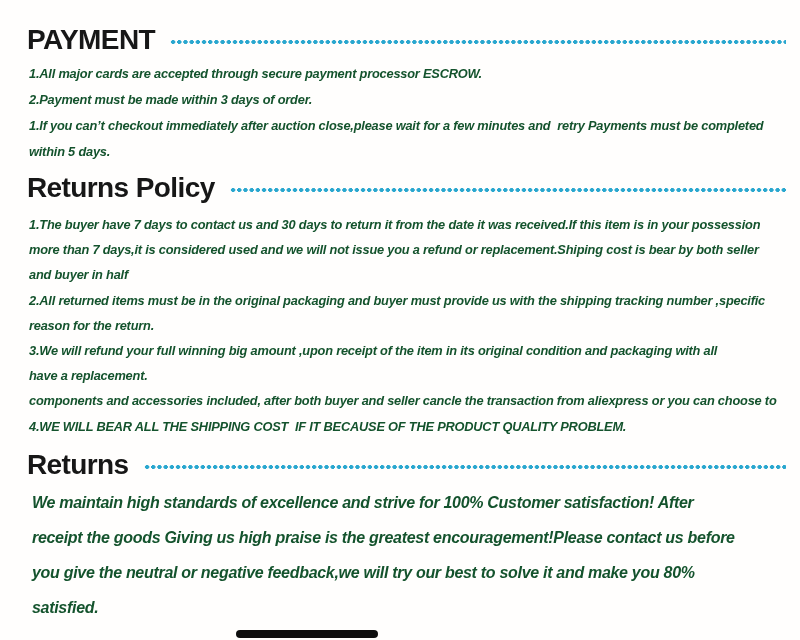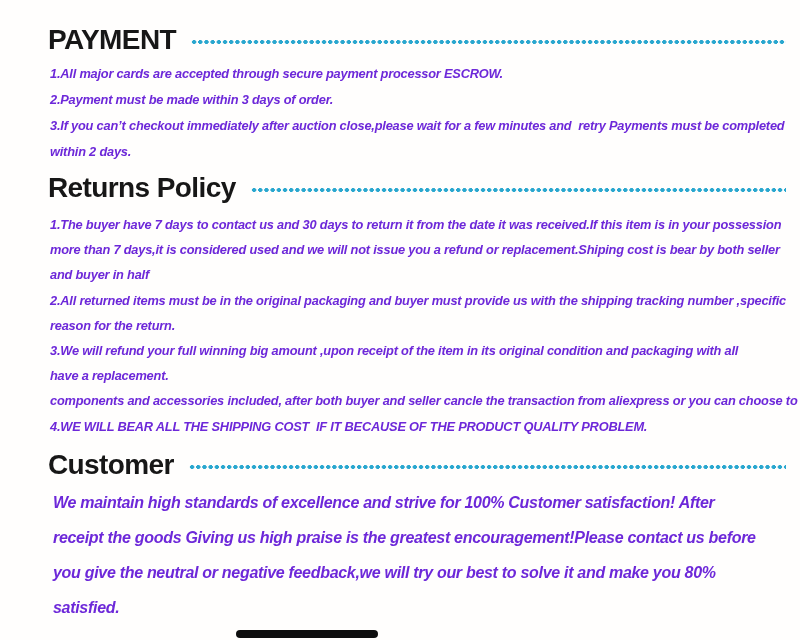--- a/index.html
+++ b/index.html
@@ -8,21 +8,20 @@
     background:#ffffff;
     font-family:"Liberation Sans",sans-serif;
     overflow:hidden;
   }
   .page{
     position:relative;
     width:800px;height:640px;
     background:#fffefd;
     box-sizing:border-box;
     overflow:hidden;
-    padding-left:21px;
   }
   .section-header{
     display:flex;
     align-items:center;
     height:36px;
     margin:0 14px 0 27px;
   }
   .section-title{
     margin:0;
     font-size:28px;
@@ -38,21 +37,21 @@
     margin-left:15px;
     transform:translateY(2px);
     background-image:radial-gradient(circle, var(--accent,#2AA7CF) 1.9px, transparent 2.1px);
     background-size:6.2px 6px;
     background-repeat:repeat-x;
     background-position:0 50%;
   }
   .body{
     font-style:italic;
     font-weight:700;
-    color:#6d28d9;
+    color:#14532d;
   }
   .body-sm{
     font-size:12.8px;
     line-height:26px;
     letter-spacing:-0.2px;
     margin-left:29px;
   }
   .body-sm.tight{line-height:25.2px;}
   .body-lg{
     font-size:16px;
@@ -82,42 +81,42 @@
 
 <div class="page">
 
   <div class="section-header" id="payment-header">
     <h2 class="section-title">PAYMENT</h2>
     <div class="dots"></div>
   </div>
   <div class="body body-sm" id="payment-body">
     <div class="line">1.All major cards are accepted through secure payment processor ESCROW.</div>
     <div class="line">2.Payment must be made within 3 days of order.</div>
-    <div class="line">3.If you can’t checkout immediately after auction close,please wait for a few minutes and  retry Payments must be completed</div>
-    <div class="line">within 2 days.</div>
+    <div class="line">1.If you can’t checkout immediately after auction close,please wait for a few minutes and  retry Payments must be completed</div>
+    <div class="line">within 5 days.</div>
   </div>
 
   <div class="section-header" id="returns-header">
     <h2 class="section-title">Returns Policy</h2>
     <div class="dots"></div>
   </div>
   <div class="body body-sm tight" id="returns-body">
     <div class="line">1.The buyer have 7 days to contact us and 30 days to return it from the date it was received.If this item is in your possession</div>
     <div class="line">more than 7 days,it is considered used and we will not issue you a refund or replacement.Shiping cost is bear by both seller</div>
     <div class="line">and buyer in half</div>
     <div class="line">2.All returned items must be in the original packaging and buyer must provide us with the shipping tracking number ,specific</div>
     <div class="line">reason for the return.</div>
     <div class="line">3.We will refund your full winning big amount ,upon receipt of the item in its original condition and packaging with all</div>
     <div class="line">have a replacement.</div>
     <div class="line">components and accessories included, after both buyer and seller cancle the transaction from aliexpress or you can choose to</div>
     <div class="line">4.WE WILL BEAR ALL THE SHIPPING COST  IF IT BECAUSE OF THE PRODUCT QUALITY PROBLEM.</div>
   </div>
 
   <div class="section-header" id="feedback-header">
-    <h2 class="section-title">Customer</h2>
+    <h2 class="section-title">Returns</h2>
     <div class="dots"></div>
   </div>
   <div class="body body-lg" id="feedback-body">
     <div class="line">We maintain high standards of excellence and strive for 100% Customer satisfaction! After</div>
     <div class="line">receipt the goods Giving us high praise is the greatest encouragement!Please contact us before</div>
     <div class="line">you give the neutral or negative feedback,we will try our best to solve it and make you 80%</div>
     <div class="line">satisfied.</div>
   </div>
 
   <div class="footer-bar"></div>

